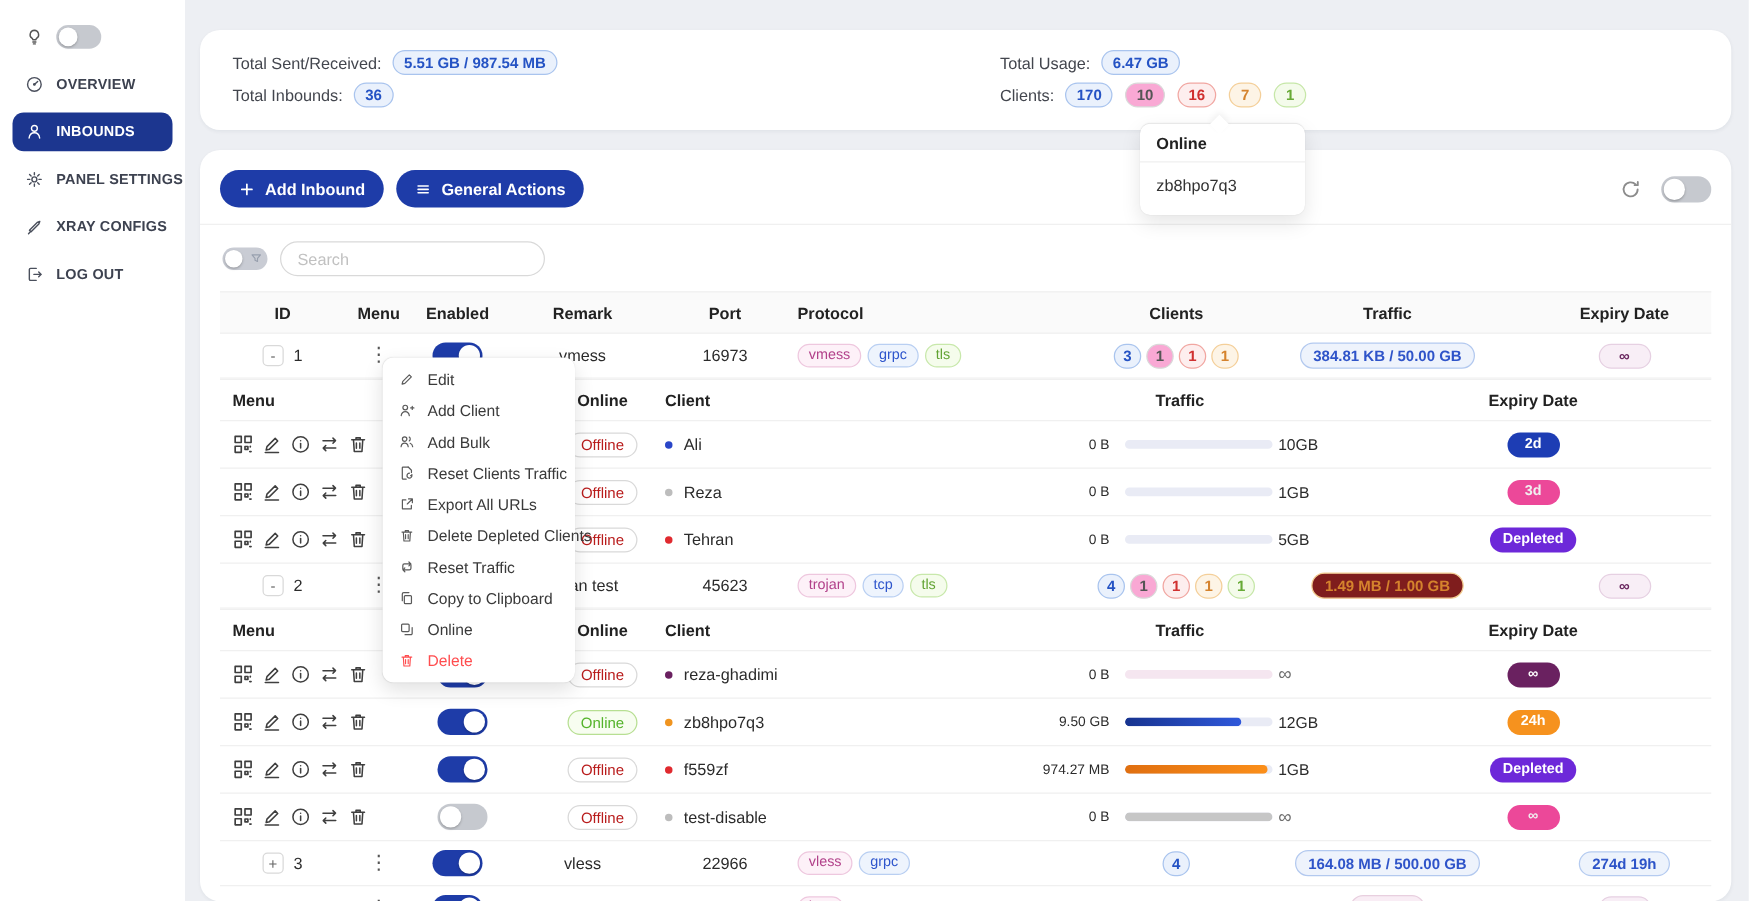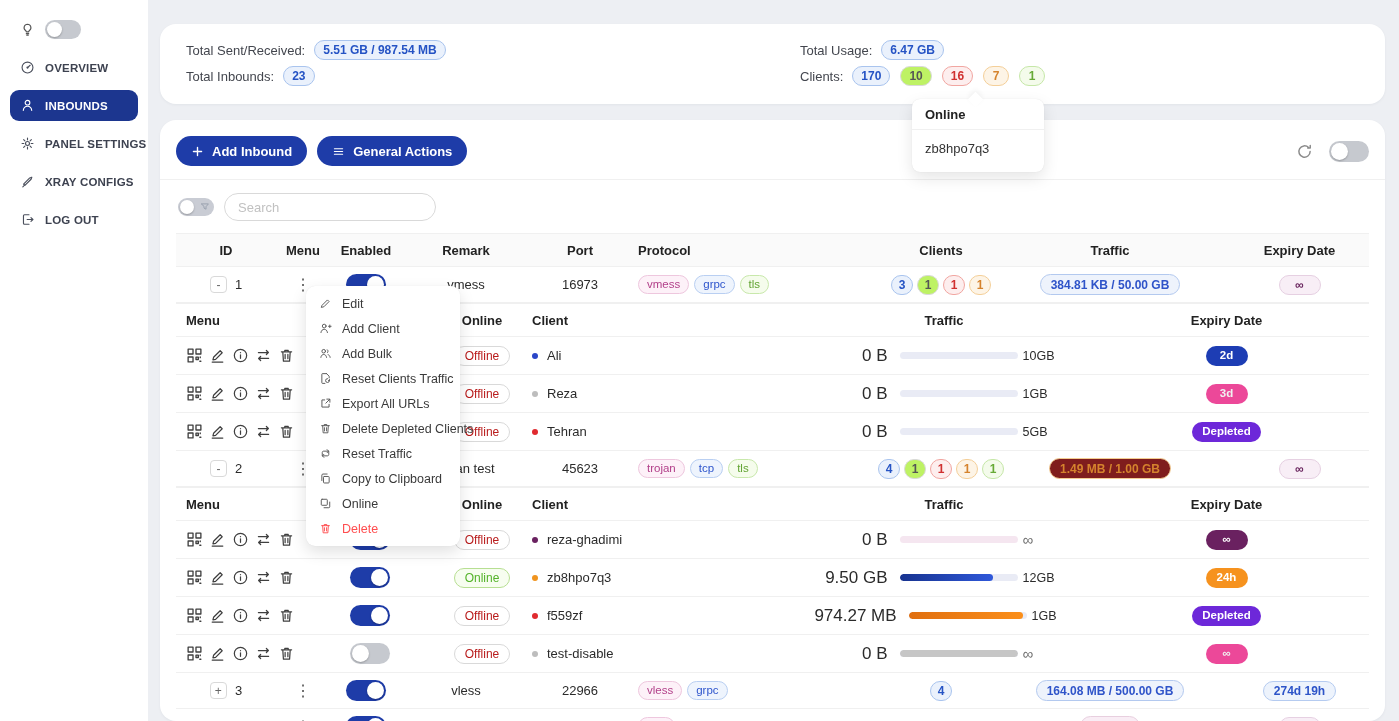--- a/index.html
+++ b/index.html
@@ -22,21 +22,21 @@
   .main-card{height:601px;overflow:hidden;padding:16px 16px 0}
 
   .stat-col{position:absolute;top:12px}
   .stat-col.left{left:26px}
   .stat-col.right{left:640px}
   .stat-row{display:flex;align-items:center;gap:9px;height:24px;margin:2px 0;font-size:13px;color:#43464e}
 
   
   .pill{display:inline-flex;align-items:center;justify-content:center;height:20px;min-width:26px;padding:0 8px;border-radius:10px;font-size:12px;font-weight:700;border:1px solid transparent;line-height:1}
   .pill.blue{background:#eaf1fc;border-color:#a9c4ee;color:#2553c4}
-  .pill.default{background:#bef264;border-color:#d9d9d9;color:#555}
+  .pill.default{background:#f9a8d4;border-color:#d9d9d9;color:#555}
   .pill.red{background:#fdeeee;border-color:#f1a6a1;color:#d03030}
   .pill.orange{background:#fdf4e6;border-color:#f4cf99;color:#d5832d}
   .pill.green{background:#f4fbeb;border-color:#c6e7a8;color:#67aa36}
 
   .tag{display:inline-flex;align-items:center;height:19px;padding:0 8px;border-radius:10px;font-size:11.5px;border:1px solid;line-height:1}
   .tag.pink{background:#fdf1f8;border-color:#eec7de;color:#b2418a}
   .tag.blue{background:#eef4fd;border-color:#b9cff2;color:#2e55cc}
   .tag.green{background:#f5fcec;border-color:#c8e8ab;color:#61a332}
 
   
@@ -102,21 +102,21 @@
   .tagwrap{display:flex;gap:5px}
   .badgewrap{display:flex;gap:4px}
 
   .actions{display:flex;gap:6px;color:#3f3f3f}
   .actions .ic{width:17px;height:17px;cursor:pointer}
 
   .client-name{display:flex;align-items:center;gap:9px;font-size:13px;color:#2b2b2b}
   .dot{width:6px;height:6px;border-radius:50%;flex:none}
 
   .traffic-bar{display:flex;align-items:center}
-  .traffic-bar .used{min-width:64px;text-align:right;font-size:17px;color:#2b2b2b;margin-right:12px;white-space:nowrap}
+  .traffic-bar .used{min-width:64px;text-align:right;font-size:11px;color:#2b2b2b;margin-right:12px;white-space:nowrap}
   .traffic-bar .limit{min-width:42px;text-align:left;font-size:12.5px;color:#2b2b2b;margin-left:5px;white-space:nowrap}
   .traffic-bar .limit.inf{font-size:15px;color:#6e6e6e;line-height:0}
   .track{width:118px;height:7px;border-radius:4px;background:#e9ebf5;overflow:hidden;flex:none}
   .track.pink{background:#f5e6f0}
   .fill{height:100%;border-radius:4px}
   .fill.blue{background:linear-gradient(90deg,#17338f,#2f58da)}
   .fill.orange{background:linear-gradient(90deg,#e06f10,#fb8f1a)}
   .fill.gray{background:#c6c6c6}
 
   
@@ -198,21 +198,21 @@
 <div class="main">
 
   <section class="card stats-card">
     <div class="stat-col left">
       <div class="stat-row">
         <span>Total Sent/Received:</span>
         <span class="pill blue">5.51 GB / 987.54 MB</span>
       </div>
       <div class="stat-row">
         <span>Total Inbounds:</span>
-        <span class="pill blue">23</span>
+        <span class="pill blue">36</span>
       </div>
     </div>
     <div class="stat-col right">
       <div class="stat-row">
         <span>Total Usage:</span>
         <span class="pill blue">6.47 GB</span>
       </div>
       <div class="stat-row">
         <span>Clients:</span>
         <span id="stat-client-badges" style="display:flex;gap:10px">

